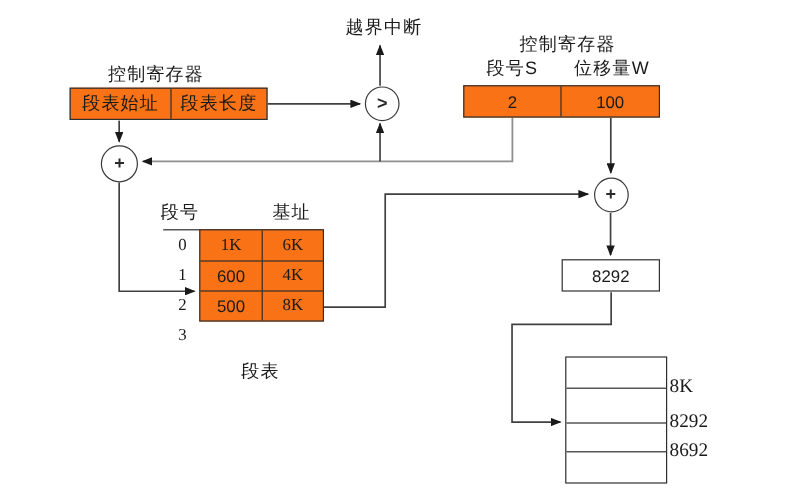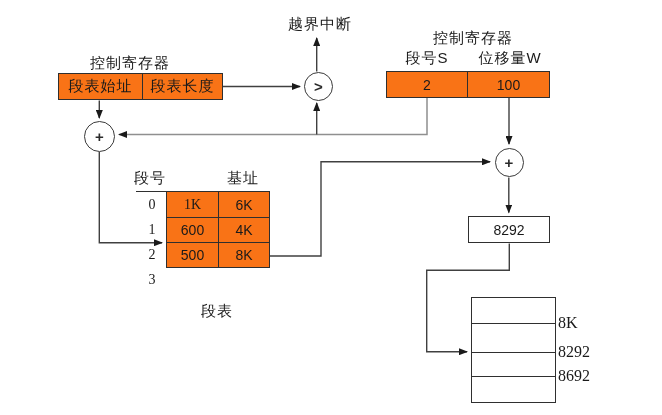--- a/index.html
+++ b/index.html
@@ -24,21 +24,21 @@
     font-size:15px;font-weight:bold;color:#2a2a2a;
   }
 
   #seg-table{
     position:absolute;left:166px;top:191px;border:1px solid #2f2f2f;background:#f97316;
     display:grid;grid-template-columns:51px 51px;
   }
   #seg-table .tcell{
     height:25px;display:flex;align-items:center;justify-content:center;box-sizing:border-box;
   }
-  #seg-table .tcell.c2{border-left:1px solid #2f2f2f;}
+  #seg-table .tcell.c2{border-left:1px solid #2f2f2f;font-family:Liberation Serif, serif;}
   #seg-table .tcell.nt{border-top:1px solid #2f2f2f;}
 
   #memory{
     position:absolute;left:471px;top:297px;width:83px;border:1px solid #2f2f2f;background:#fff;box-sizing:content-box;
   }
   #memory .mrow{box-sizing:border-box;}
   #memory .mrow + .mrow{border-top:1px solid #2f2f2f;}
 
   .mem-label{font-size:16px;}
 </style>

